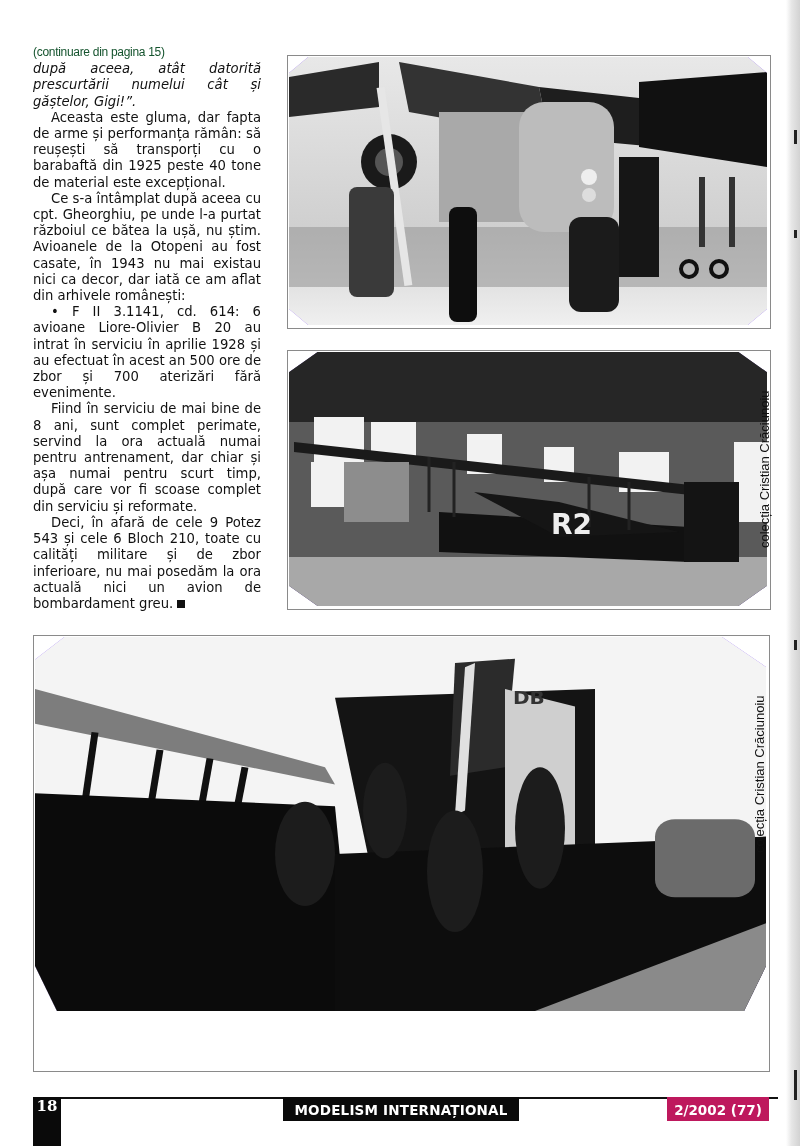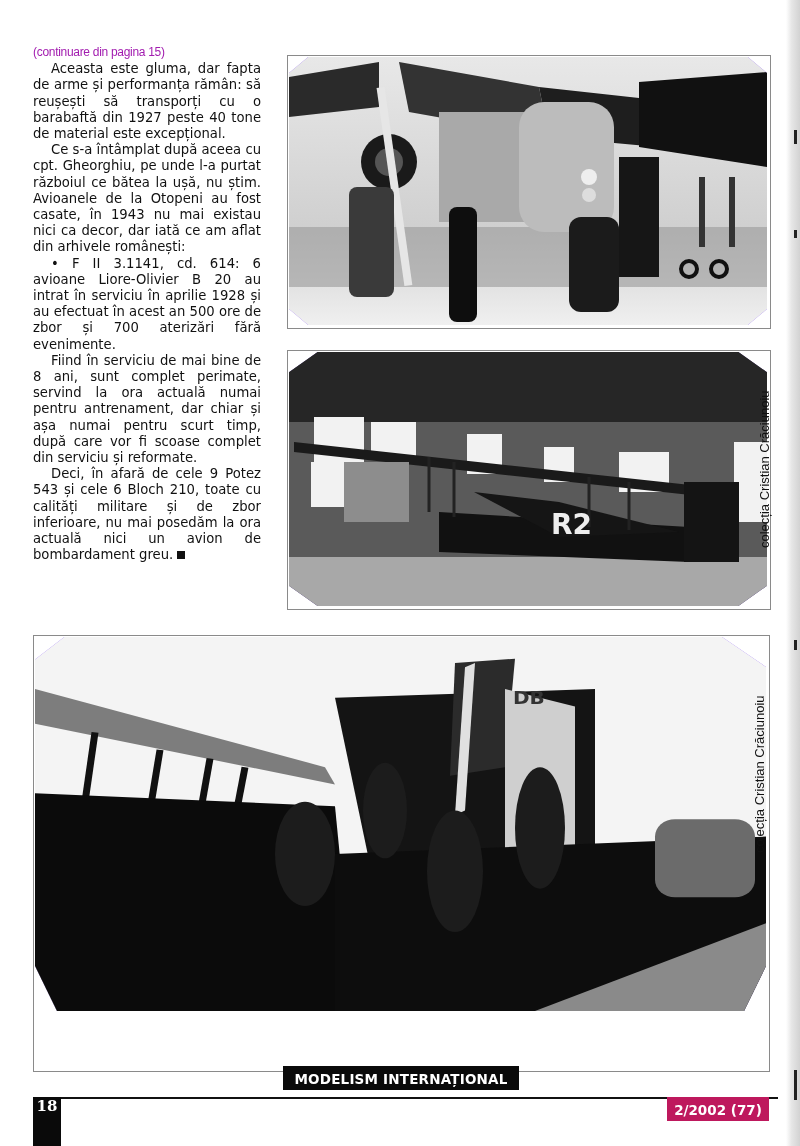--- a/index.html
+++ b/index.html
@@ -5,52 +5,53 @@
   html, body { margin:0; padding:0; }
   body { width:800px; height:1146px; background:#ffffff; position:relative; overflow:hidden;
          font-family:"DejaVu Sans", sans-serif; color:#111; }
   .binding { position:absolute; right:0; top:0; width:14px; height:1146px;
              background:linear-gradient(to right,#ffffff,#e6e6e6 40%,#d2d2d2); }
   .binding .mark { position:absolute; left:8px; width:3px; background:#222; }
 
   .col { position:absolute; left:33px; top:44px; width:228px; font-size:13.2px; line-height:16.2px; }
   .col p { margin:0; text-align:justify; text-indent:18px; }
   .col .cont { font-family:"Liberation Sans Narrow","Liberation Sans", sans-serif; font-size:12px;
-               text-indent:0; letter-spacing:-0.3px; color:#a21caf; margin-bottom:1px; }
+               text-indent:0; letter-spacing:-0.3px; color:#14532d; margin-bottom:1px; }
   .col .quote { font-style:italic; text-indent:0; }
   .col .endmark { display:inline-block; width:8px; height:8px; background:#111; margin-left:4px; vertical-align:0; }
 
   .photo { position:absolute; overflow:hidden; background:#8b5cf6; }
   .photo svg { display:block; width:100%; height:100%; }
   .frame { position:absolute; border:1px solid #8a8a8a; pointer-events:none; }
 
   .credit { position:absolute; font-family:"Liberation Sans", sans-serif; font-size:13px; color:#111;
             transform-origin:left top; transform:rotate(-90deg); white-space:nowrap; }
 
   .footer-line { position:absolute; left:33px; right:22px; top:1097px; height:2px; background:#111; }
   .pagenum { position:absolute; left:33px; top:1097px; width:28px; height:49px; background:#0a0a0a;
              color:#fff; font-family:"DejaVu Serif", serif; font-weight:bold; font-size:15px; text-align:center; box-sizing:border-box; }
-  .mag { position:absolute; left:283px; top:1066px; width:236px; height:24px; background:#0a0a0a; color:#fff;
+  .mag { position:absolute; left:283px; top:1097px; width:236px; height:24px; background:#0a0a0a; color:#fff;
          font-family:"DejaVu Sans", sans-serif; font-weight:bold; font-size:13.5px; text-align:center; line-height:26px; letter-spacing:0.2px; }
   .issue { position:absolute; left:667px; top:1097px; width:102px; height:24px; background:#be185d; color:#fff;
            font-family:"DejaVu Sans", sans-serif; font-weight:bold; font-size:13.5px; text-align:center; line-height:26px; }
 </style>
 </head>
 <body>
 
 <div class="binding">
   <div class="mark" style="top:130px;height:14px"></div>
   <div class="mark" style="top:230px;height:8px"></div>
   <div class="mark" style="top:640px;height:10px"></div>
   <div class="mark" style="top:1070px;height:30px"></div>
 </div>
 
 <div class="col">
   <p class="cont">(continuare din pagina 15)</p>
-  <p>Aceasta este gluma, dar fapta de arme și performanța rămân: să reușești să transporți cu o barabaftă din 1927 peste 40 tone de material este excepțional.</p>
+  <p class="quote">după aceea, atât datorită prescurtării numelui cât și găștelor, Gigi!”.</p>
+  <p>Aceasta este gluma, dar fapta de arme și performanța rămân: să reușești să transporți cu o barabaftă din 1925 peste 40 tone de material este excepțional.</p>
   <p>Ce s-a întâmplat după aceea cu cpt. Gheorghiu, pe unde l-a purtat războiul ce bătea la ușă, nu știm. Avioanele de la Otopeni au fost casate, în 1943 nu mai existau nici ca decor, dar iată ce am aflat din arhivele românești:</p>
   <p>• F II 3.1141, cd. 614: 6 avioane Liore-Olivier B 20 au intrat în serviciu în aprilie 1928 și au efectuat în acest an 500 ore de zbor și 700 aterizări fără evenimente.</p>
   <p>Fiind în serviciu de mai bine de 8 ani, sunt complet perimate, servind la ora actuală numai pentru antrenament, dar chiar și așa numai pentru scurt timp, după care vor fi scoase complet din serviciu și reformate.</p>
   <p><span>Deci, în afară de cele 9 Potez 543 și cele 6 Bloch 210, toate cu calități militare și de zbor inferioare, nu mai posedăm la ora actuală nici un avion de bombardament greu.</span><span class="endmark"></span></p>
 </div>
 
 <div class="frame" style="left:287px;top:55px;width:482px;height:272px;"></div>
 <div class="photo" style="left:289px;top:57px;width:478px;height:268px;clip-path:polygon(4% 0,96% 0,100% 6%,100% 94%,96% 100%,4% 100%,0 94%,0 6%);">
   <svg viewBox="0 0 478 268" preserveAspectRatio="none">
     <defs>

